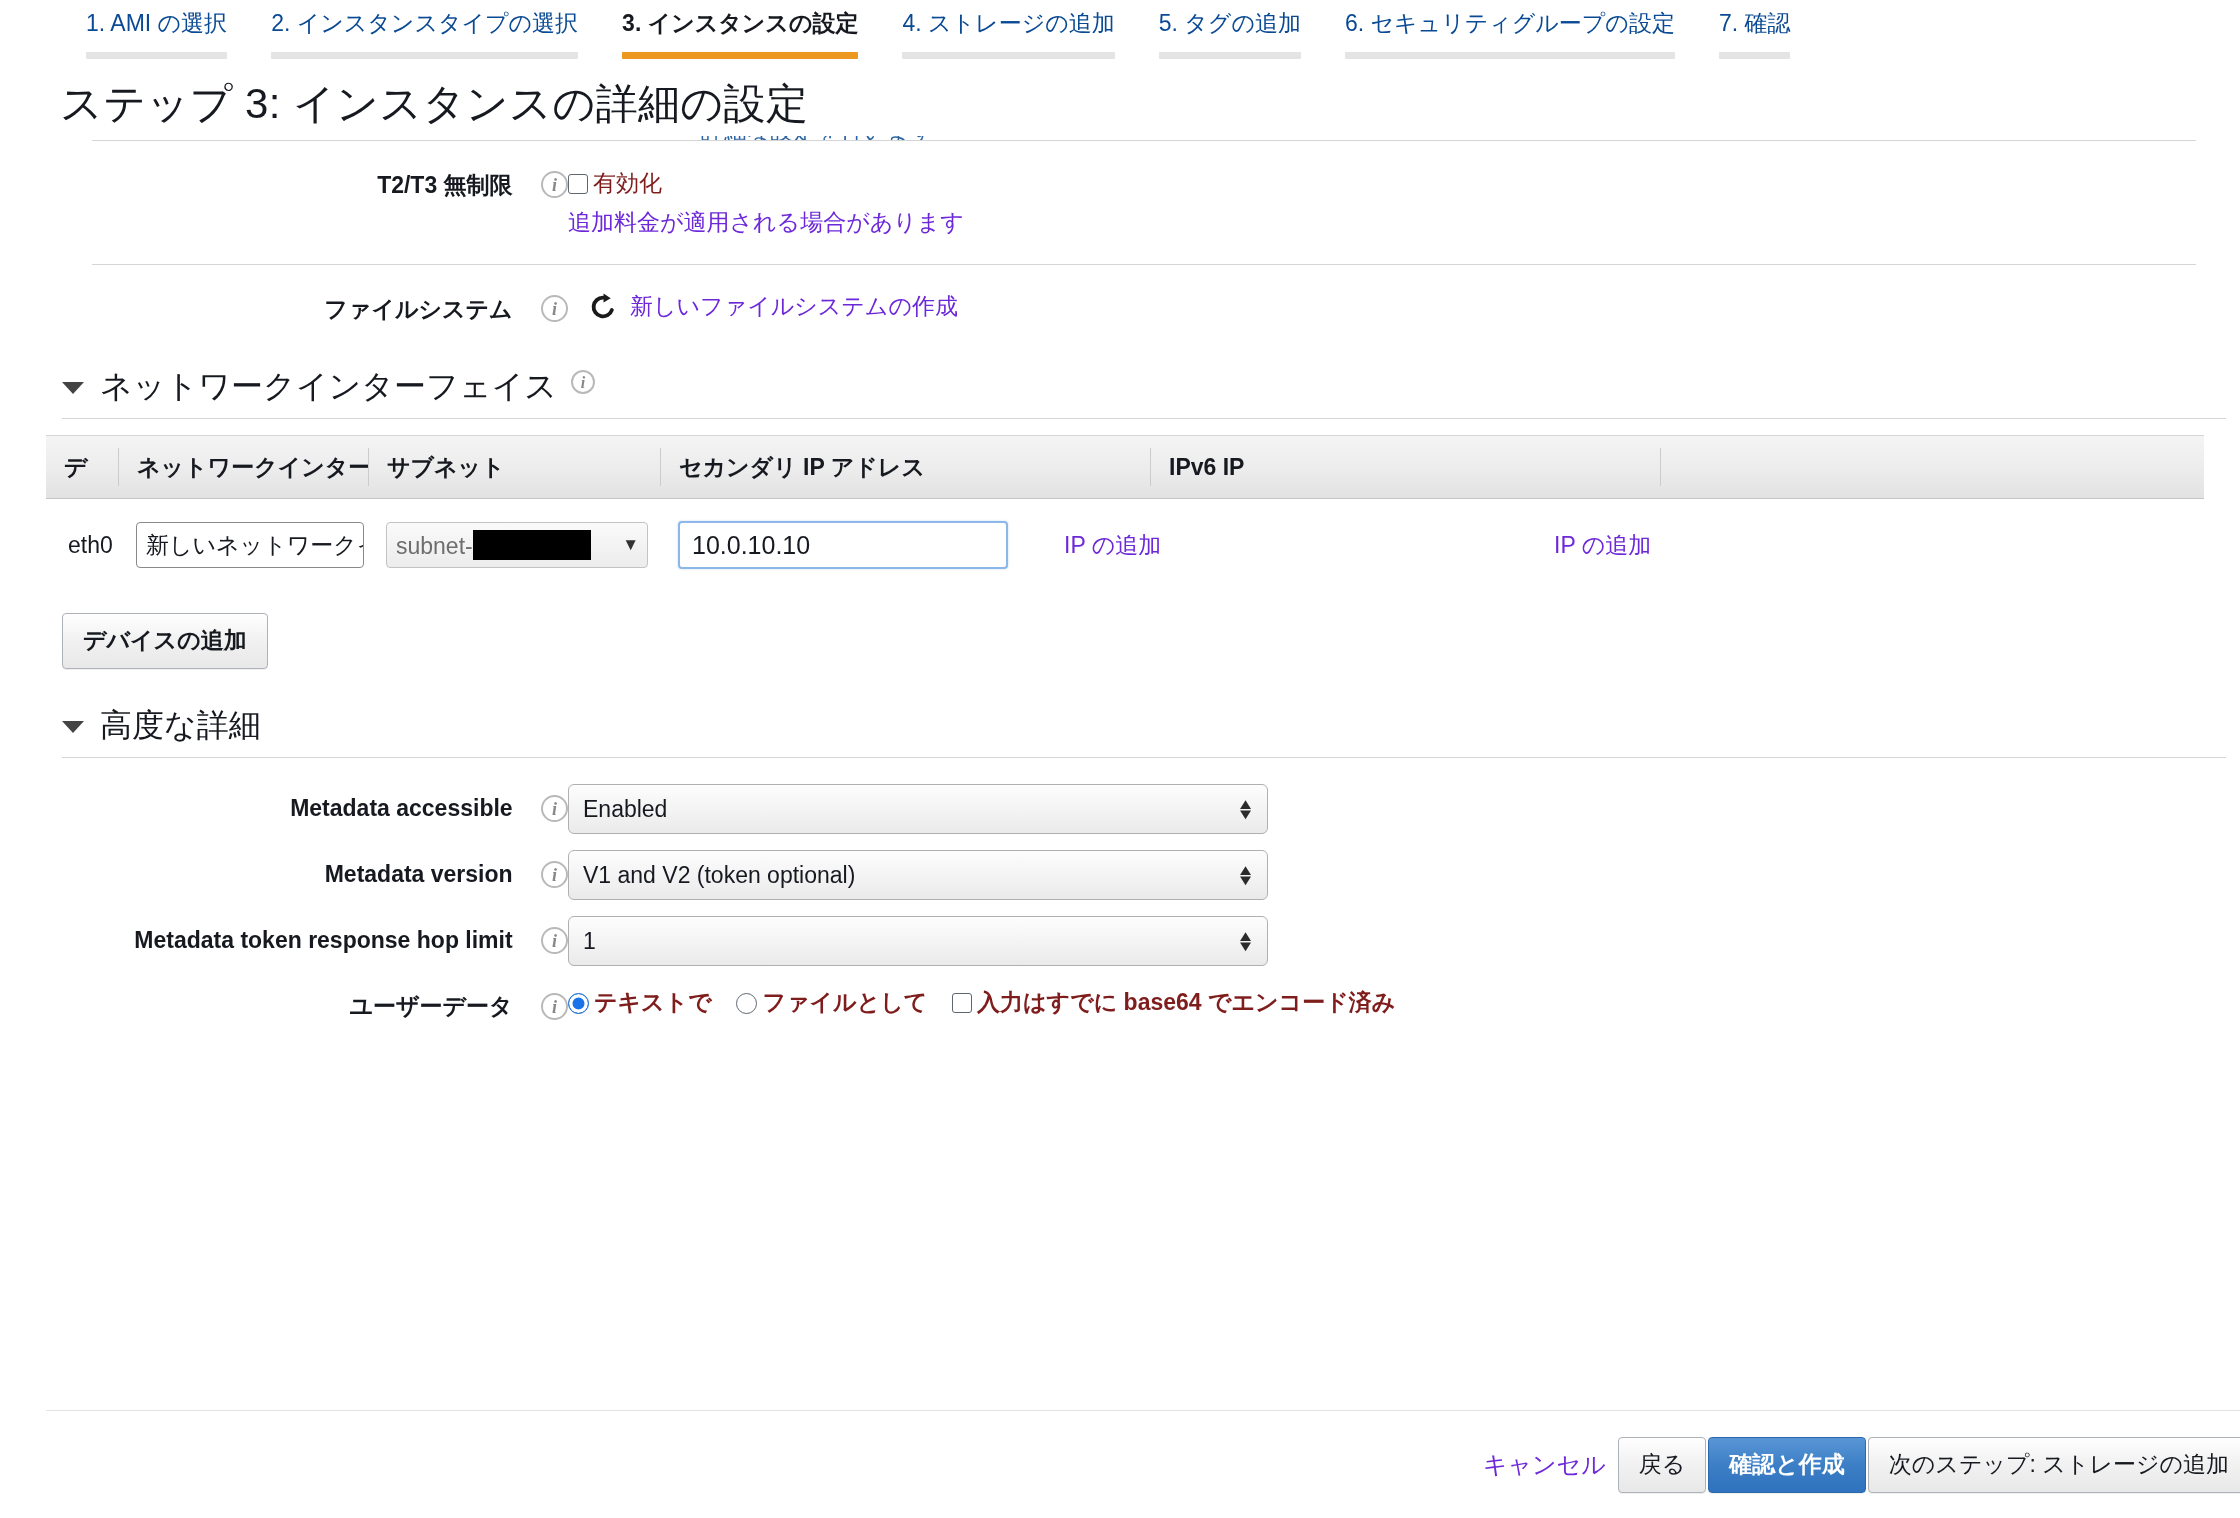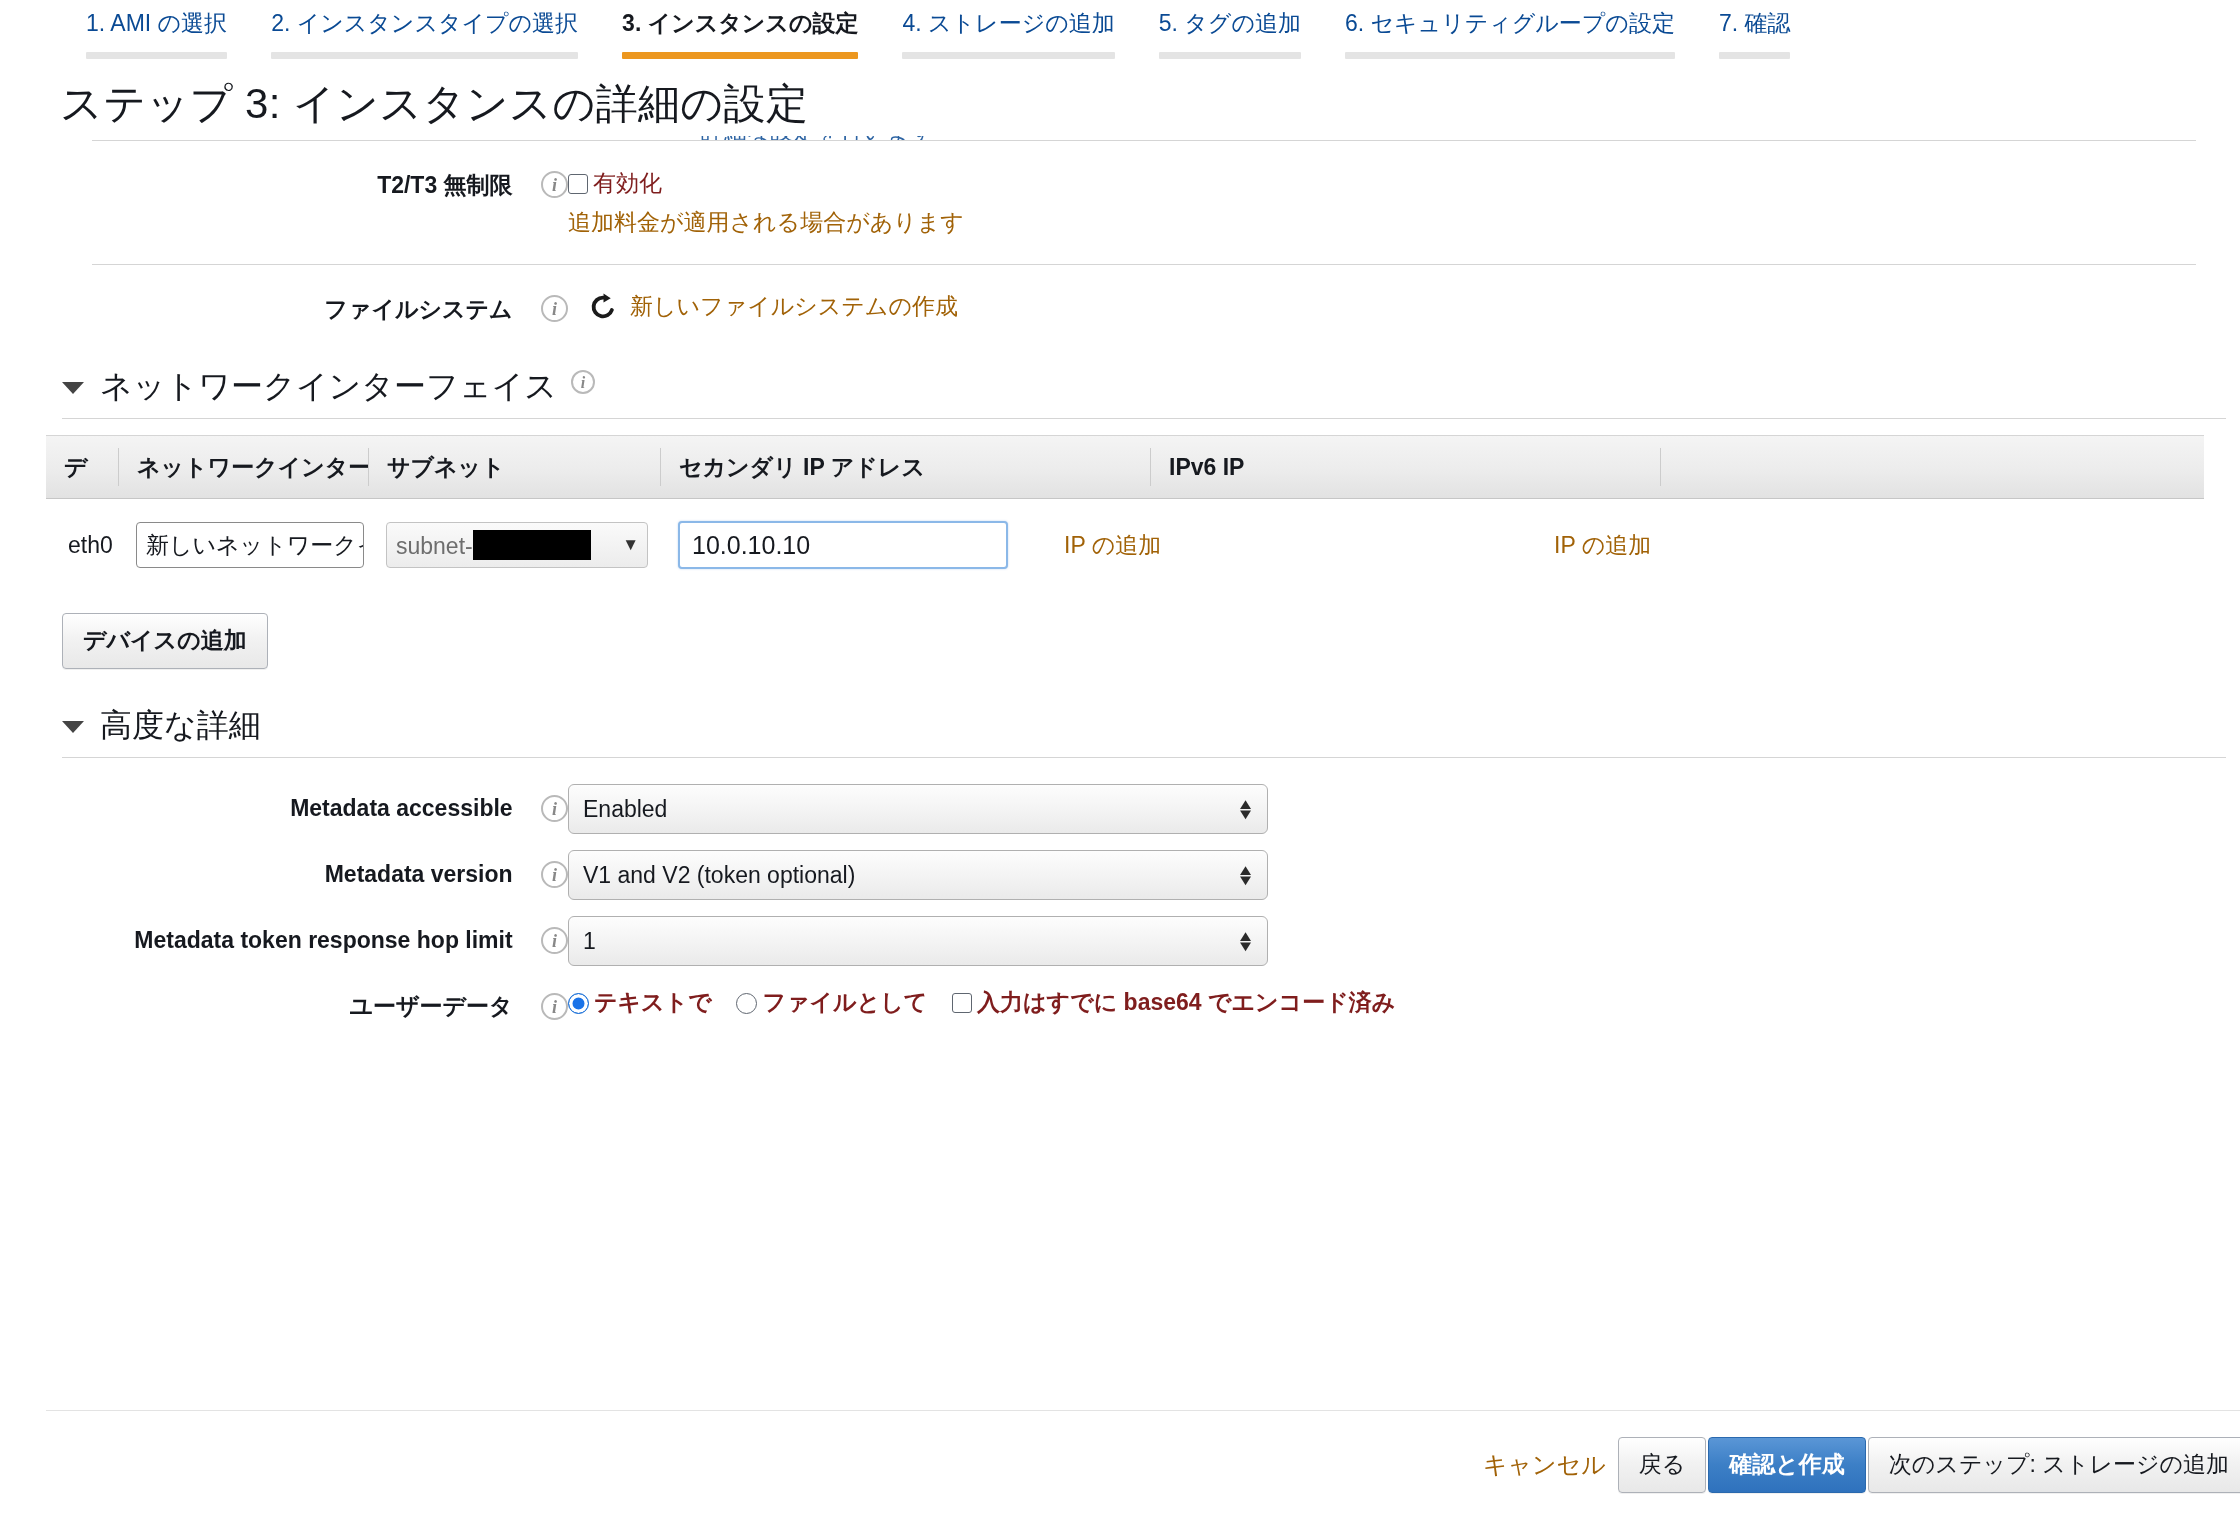--- a/index.html
+++ b/index.html
@@ -128,21 +128,21 @@
     vertical-align: middle;
     margin: 0 0 0 22px;
     background: #fff;
     cursor: pointer;
     position: relative;
     top: -2px;
   }
   .info-icon.sm { width: 24px; height: 24px; line-height: 21px; font-size: 16px; }
 
   .link {
-    color: #a16207;
+    color: #6d28d9;
     text-decoration: none;
     font-size: 23px;
     cursor: pointer;
   }
 
   
   .cbx {
     display: inline-block;
     width: 20px; height: 20px;
     border: 1.6px solid #5f6670;

